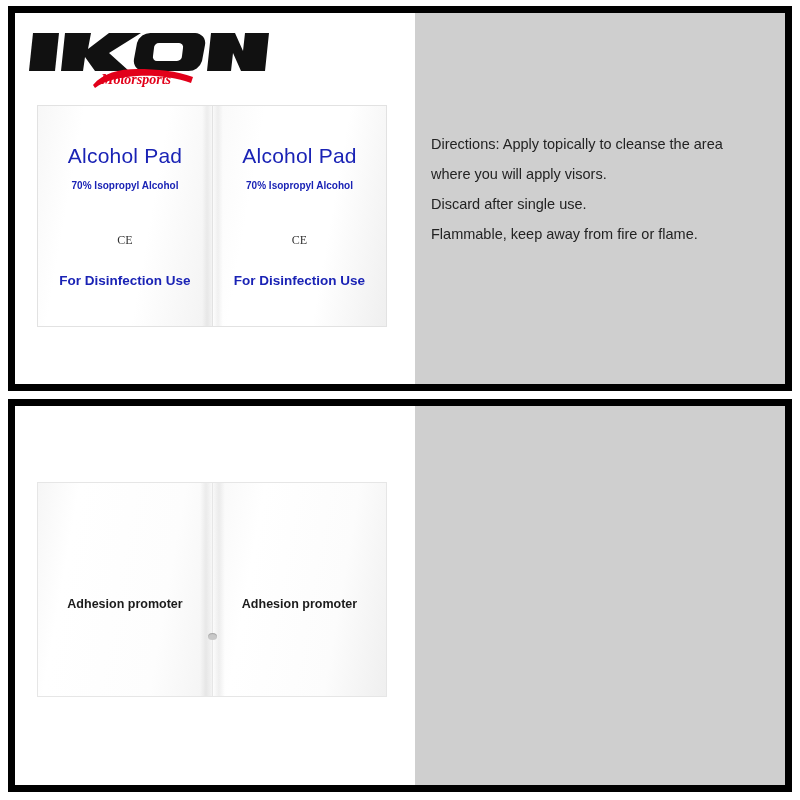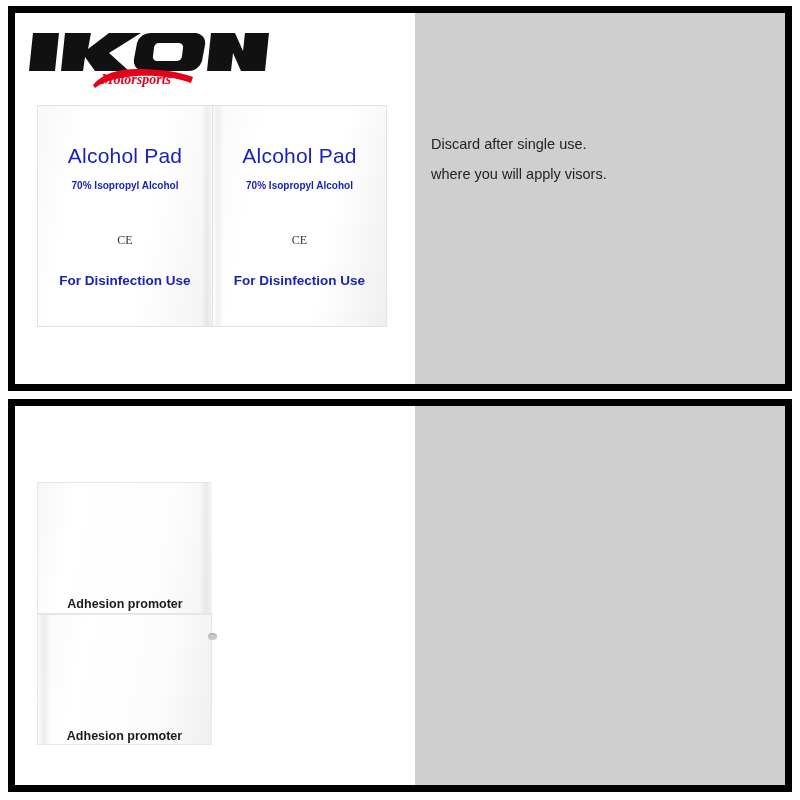--- a/index.html
+++ b/index.html
@@ -151,21 +151,21 @@
   }
 
   
   .promoter-photo {
     position: absolute;
     left: 22px;
     top: 76px;
     width: 350px;
     height: 263px;
     display: flex;
-    flex-direction: column;
+    flex-direction: row;
     background: #ffffff;
   }
   .promoter {
     position: relative;
     width: 175px;
     height: 215px;
     box-sizing: border-box;
     border: 1px solid #e6e6e6;
     overflow: hidden;
   }
@@ -273,22 +273,24 @@
           <div class="pad-ce">CE</div>
           <div class="pad-foot">For Disinfection Use</div>
           <div class="crease"></div>
         </div>
       </div>
 
     </div>
 
     <div class="panel-right">
       <div class="text-block" id="text-top">
+        <p class="body-line">Directions: Apply topically to cleanse the area</p>
+        <p class="body-line">where you will apply visors.</p>
         <p class="body-line">Discard after single use.</p>
-        <p class="body-line">where you will apply visors.</p>
+        <p class="body-line">Flammable, keep away from fire or flame.</p>
       </div>
     </div>
 
   </div>
 
   <div class="panel" id="panel-bottom">
 
     <div class="panel-left">
       <div class="promoter-photo">
         <div class="promoter left">

